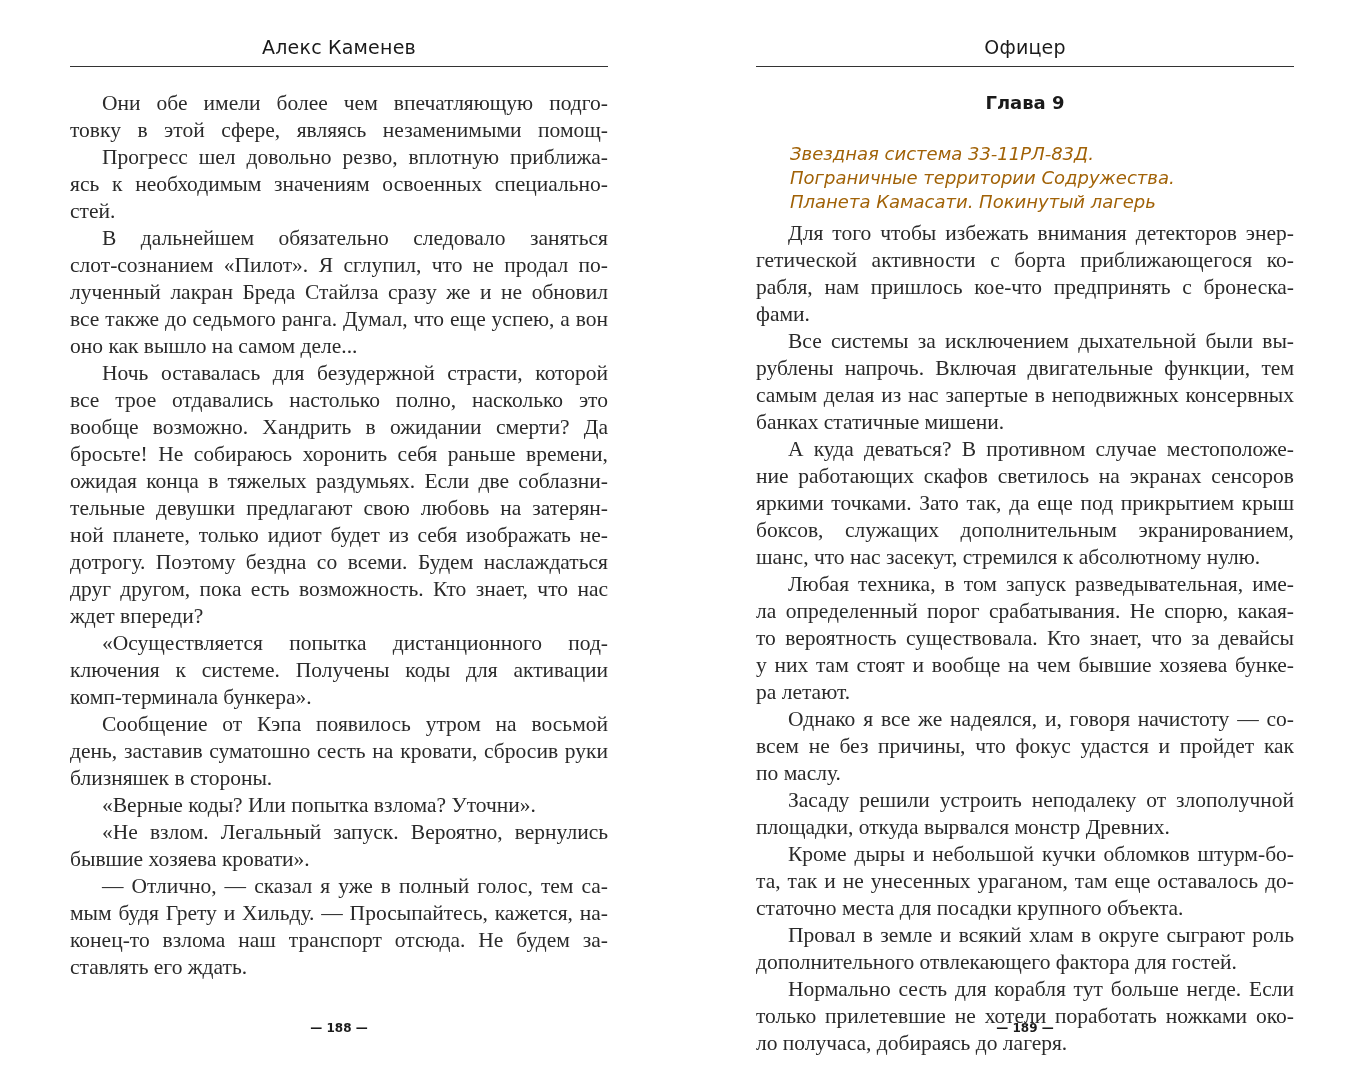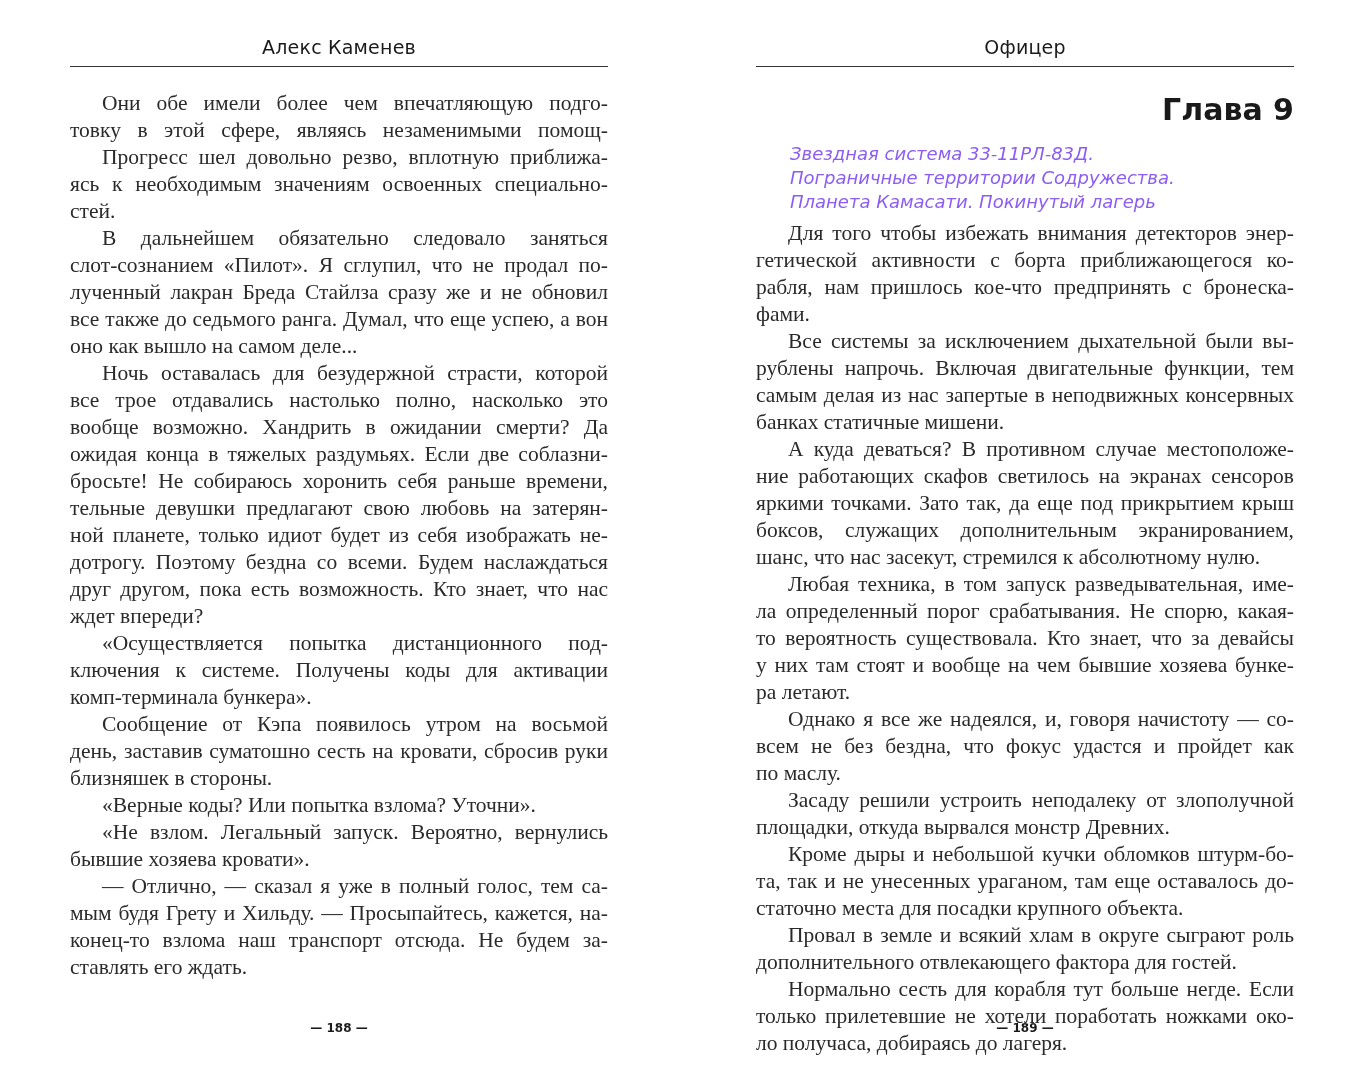--- a/index.html
+++ b/index.html
@@ -19,24 +19,24 @@
   .body-text { position: absolute; left: 0; right: 0; }
   .page.left .body-text { top: 90px; }
   .page.right .body-text { top: 142px; }
   .line {
     font-size: 21.5px; line-height: 27px; height: 27px; white-space: nowrap;
     text-align: justify; text-align-last: justify; overflow: hidden;
   }
   .line.indent { padding-left: 32px; }
   .line.last { text-align-last: left; }
   .chapter-title {
-    position: absolute; top: 92px; left: 0; right: 0; text-align: right;
-    font-family: "DejaVu Sans", sans-serif; font-weight: bold; font-size: 30px; color: #1a1a1a;
+    position: absolute; top: 92px; left: 0; right: 0; text-align: center;
+    font-family: "DejaVu Sans", sans-serif; font-weight: bold; font-size: 18px; color: #1a1a1a;
   }
-  .epigraph { font-family: "DejaVu Sans", sans-serif; font-style: italic; font-size: 18px; line-height: 24px; padding-left: 34px; color: #8b5cf6; white-space: nowrap; }
+  .epigraph { font-family: "DejaVu Sans", sans-serif; font-style: italic; font-size: 18px; line-height: 24px; padding-left: 34px; color: #a16207; white-space: nowrap; }
   .epi-block { margin-bottom: 6px; }
   .folio {
     position: absolute; top: 1021px; left: 0; right: 0; text-align: center;
     font-family: "DejaVu Sans", sans-serif; font-weight: bold; font-size: 12px; color: #1a1a1a;
   }
 </style>
 </head>
 <body>
 
 <div class="page left">
@@ -49,22 +49,22 @@
       <div class="line">ясь к необходимым значениям освоенных специально-</div>
       <div class="line last">стей.</div>
       <div class="line indent">В дальнейшем обязательно следовало заняться</div>
       <div class="line">слот-сознанием «Пилот». Я сглупил, что не продал по-</div>
       <div class="line">лученный лакран Бреда Стайлза сразу же и не обновил</div>
       <div class="line">все также до седьмого ранга. Думал, что еще успею, а вон</div>
       <div class="line last">оно как вышло на самом деле...</div>
       <div class="line indent">Ночь оставалась для безудержной страсти, которой</div>
       <div class="line">все трое отдавались настолько полно, насколько это</div>
       <div class="line">вообще возможно. Хандрить в ожидании смерти? Да</div>
+      <div class="line">бросьте! Не собираюсь хоронить себя раньше времени,</div>
       <div class="line">ожидая конца в тяжелых раздумьях. Если две соблазни-</div>
-      <div class="line">бросьте! Не собираюсь хоронить себя раньше времени,</div>
       <div class="line">тельные девушки предлагают свою любовь на затерян-</div>
       <div class="line">ной планете, только идиот будет из себя изображать не-</div>
       <div class="line">дотрогу. Поэтому бездна со всеми. Будем наслаждаться</div>
       <div class="line">друг другом, пока есть возможность. Кто знает, что нас</div>
       <div class="line last">ждет впереди?</div>
       <div class="line indent">«Осуществляется попытка дистанционного под-</div>
       <div class="line">ключения к системе. Получены коды для активации</div>
       <div class="line last">комп-терминала бункера».</div>
       <div class="line indent">Сообщение от Кэпа появилось утром на восьмой</div>
       <div class="line">день, заставив суматошно сесть на кровати, сбросив руки</div>
@@ -102,21 +102,21 @@
       <div class="line">ние работающих скафов светилось на экранах сенсоров</div>
       <div class="line">яркими точками. Зато так, да еще под прикрытием крыш</div>
       <div class="line">боксов, служащих дополнительным экранированием,</div>
       <div class="line last">шанс, что нас засекут, стремился к абсолютному нулю.</div>
       <div class="line indent">Любая техника, в том запуск разведывательная, име-</div>
       <div class="line">ла определенный порог срабатывания. Не спорю, какая-</div>
       <div class="line">то вероятность существовала. Кто знает, что за девайсы</div>
       <div class="line">у них там стоят и вообще на чем бывшие хозяева бунке-</div>
       <div class="line last">ра летают.</div>
       <div class="line indent">Однако я все же надеялся, и, говоря начистоту — со-</div>
-      <div class="line">всем не без бездна, что фокус удастся и пройдет как</div>
+      <div class="line">всем не без причины, что фокус удастся и пройдет как</div>
       <div class="line last">по маслу.</div>
       <div class="line indent">Засаду решили устроить неподалеку от злополучной</div>
       <div class="line last">площадки, откуда вырвался монстр Древних.</div>
       <div class="line indent">Кроме дыры и небольшой кучки обломков штурм-бо-</div>
       <div class="line">та, так и не унесенных ураганом, там еще оставалось до-</div>
       <div class="line last">статочно места для посадки крупного объекта.</div>
       <div class="line indent">Провал в земле и всякий хлам в округе сыграют роль</div>
       <div class="line last">дополнительного отвлекающего фактора для гостей.</div>
       <div class="line indent">Нормально сесть для корабля тут больше негде. Если</div>
       <div class="line">только прилетевшие не хотели поработать ножками око-</div>

